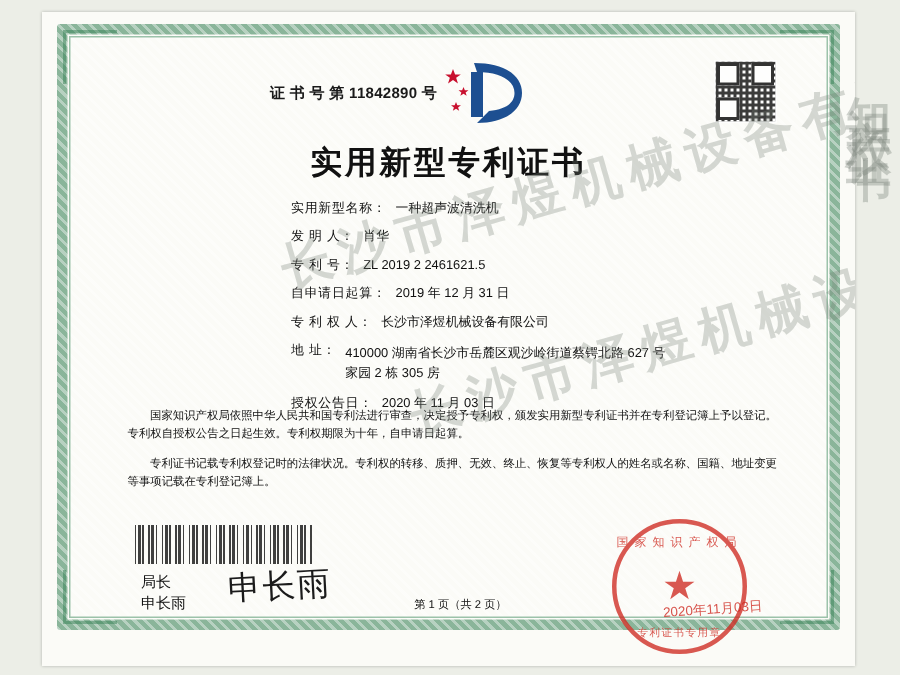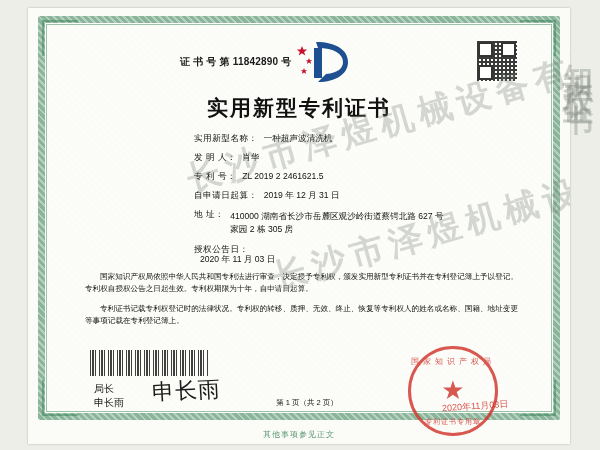--- a/index.html
+++ b/index.html
@@ -182,21 +182,21 @@
   .field-value {
     flex: 1 1 auto;
     margin-left: 6px;
     white-space: normal;
     color: #111;
   }
   .field-row.two-line .field-value { line-height: 1.5; }
 
   .field-row.split { display: flex; }
   .field-row.split .half { display: flex; }
-  .field-row.split .half.first { width: 176px; flex-direction: column; }
+  .field-row.split .half.first { width: 176px; }
 
   
   .body-text {
     position: absolute;
     left: 57px;
     right: 52px;
     top: 263px;
     font-size: 7.6px;
     line-height: 1.62;
     color: #111;
@@ -377,20 +377,24 @@
         <span class="field-value">肖华</span>
       </div>
       <div class="field-row">
         <span class="field-label">专 利 号：</span>
         <span class="field-value">ZL 2019 2 2461621.5</span>
       </div>
       <div class="field-row">
         <span class="field-label">自申请日起算：</span>
         <span class="field-value">2019 年 12 月 31 日</span>
       </div>
+      <div class="field-row">
+        <span class="field-label">专 利 权 人：</span>
+        <span class="field-value">长沙市泽煜机械设备有限公司</span>
+      </div>
       <div class="field-row two-line">
         <span class="field-label">地      址：</span>
         <span class="field-value" style="white-space:pre-line">410000 湖南省长沙市岳麓区观沙岭街道蔡锷北路 627 号
 家园 2 栋 305 房</span>
       </div>
       <div class="field-row split">
         <span class="half first">
           <span class="field-label">授权公告日：</span>
           <span class="field-value">2020 年 11 月 03 日</span>
         </span>
@@ -411,20 +415,19 @@
     <div class="sig">申长雨</div>
 
     <div class="seal">
       <div class="seal-top">国家知识产权局</div>
       <div class="star">★</div>
       <div class="seal-bottom">专利证书专用章</div>
     </div>
     <div class="seal-date">2020年11月03日</div>
 
     <div class="page-no">第 1 页（共 2 页）</div>
-    <div class="footer-note">其他事项参见正文</div>
 
     <div class="wm wm-1">长沙市泽煜机械设备有限公司</div>
     <div class="wm wm-2">长沙市泽煜机械设备有限公司</div>
   </div>
 
   <div class="wm-side">知识产权证书</div>
 </div>
 
 </body></html>

